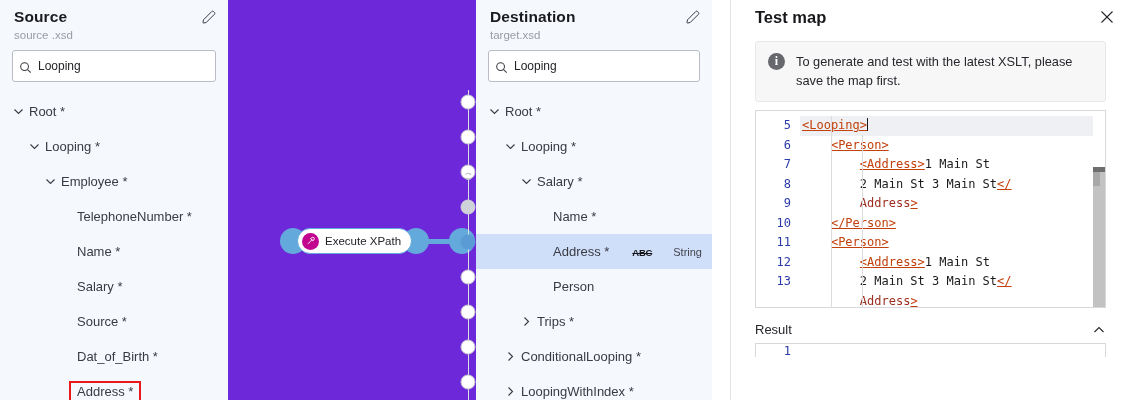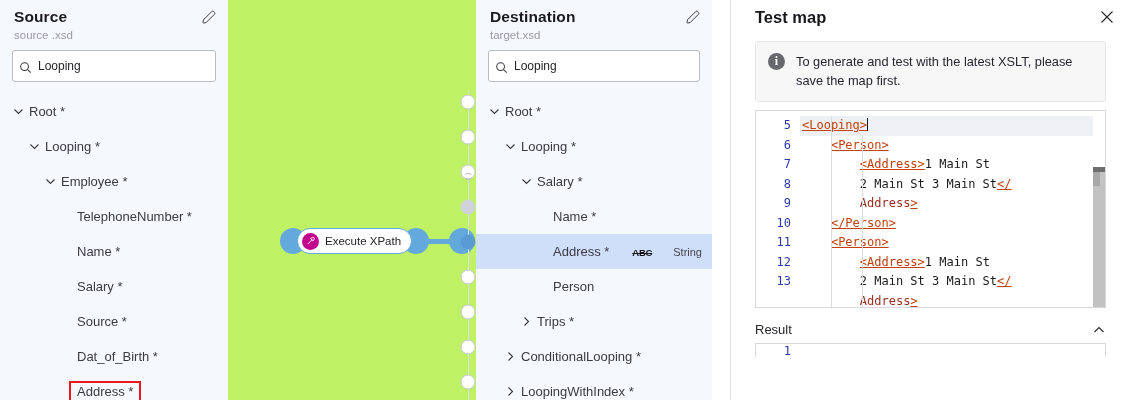--- a/index.html
+++ b/index.html
@@ -82,21 +82,21 @@
   .handle.loop { border-color: #c6c8d0; }
   .handle.filled-gray { background: #cfd2d8; border-color: #cfd2d8; }
   .handle.filled-blue { background: #5b9bd5; border-color: #5b9bd5; }
   .handle .loopglyph {
     position: absolute; left: 50%; top: 50%;
     transform: translate(-50%,-50%);
     width: 10px; height: 10px;
   }
 
   
-  #canvas { position: absolute; left: 228px; top: 0; width: 248px; height: 400px; background: #bef264; }
+  #canvas { position: absolute; left: 228px; top: 0; width: 248px; height: 400px; background: #6d28d9; }
   .node-wrap { position: absolute; left: 52px; top: 228px; display: flex; align-items: center; }
   .port { width: 26px; height: 26px; border-radius: 50%; background: #64a9dc; flex: 0 0 26px; }
   .node-pill {
     height: 26px; background: #fff;
     border: 1.6px solid #64a9dc; border-radius: 14px;
     display: flex; align-items: center; padding: 0 10px 0 4px;
     margin: 0 -9px; position: relative; z-index: 2;
   }
   .node-ico {
     width: 17px; height: 17px; border-radius: 50%;

